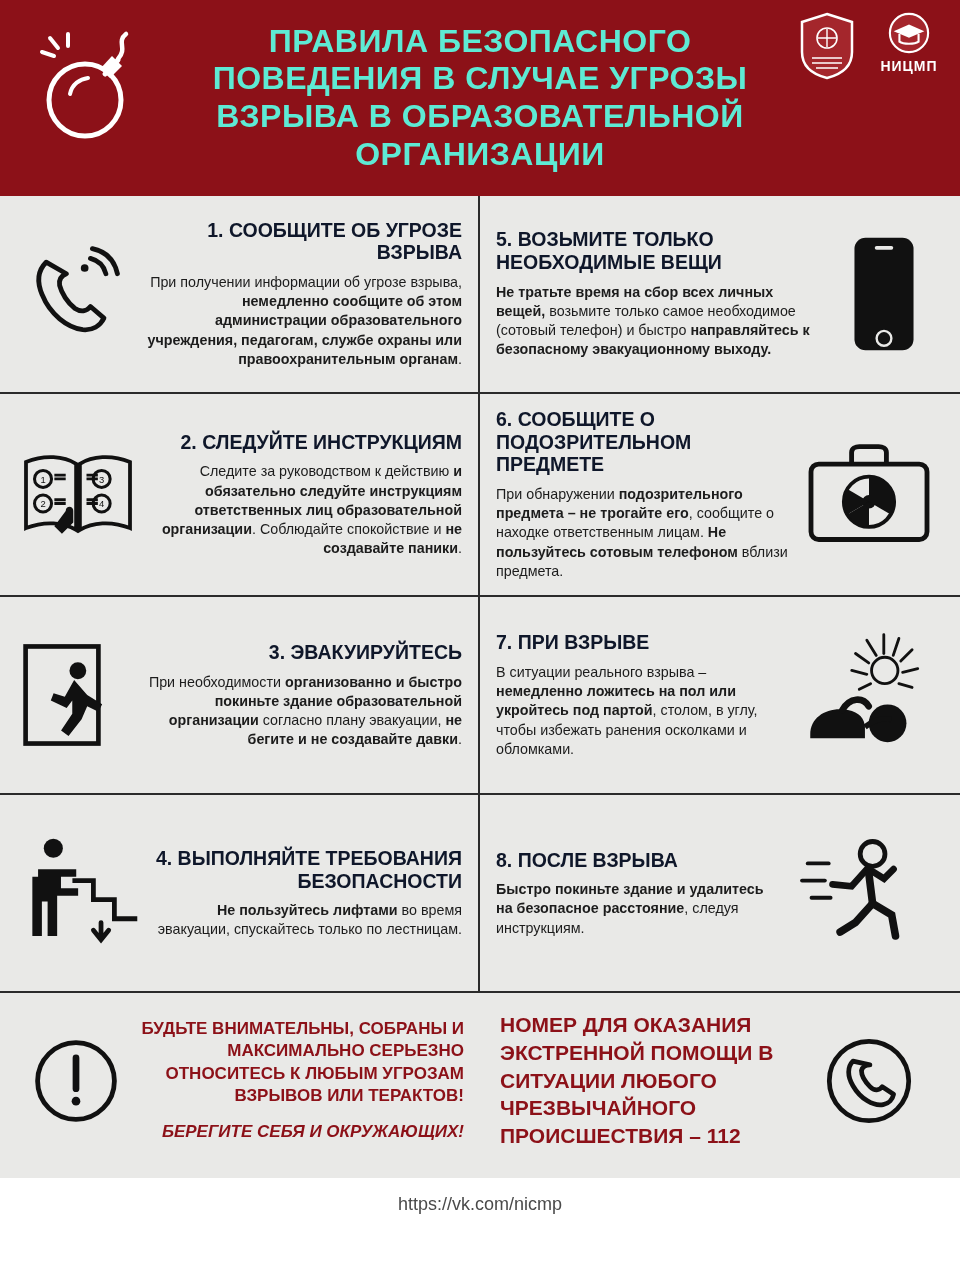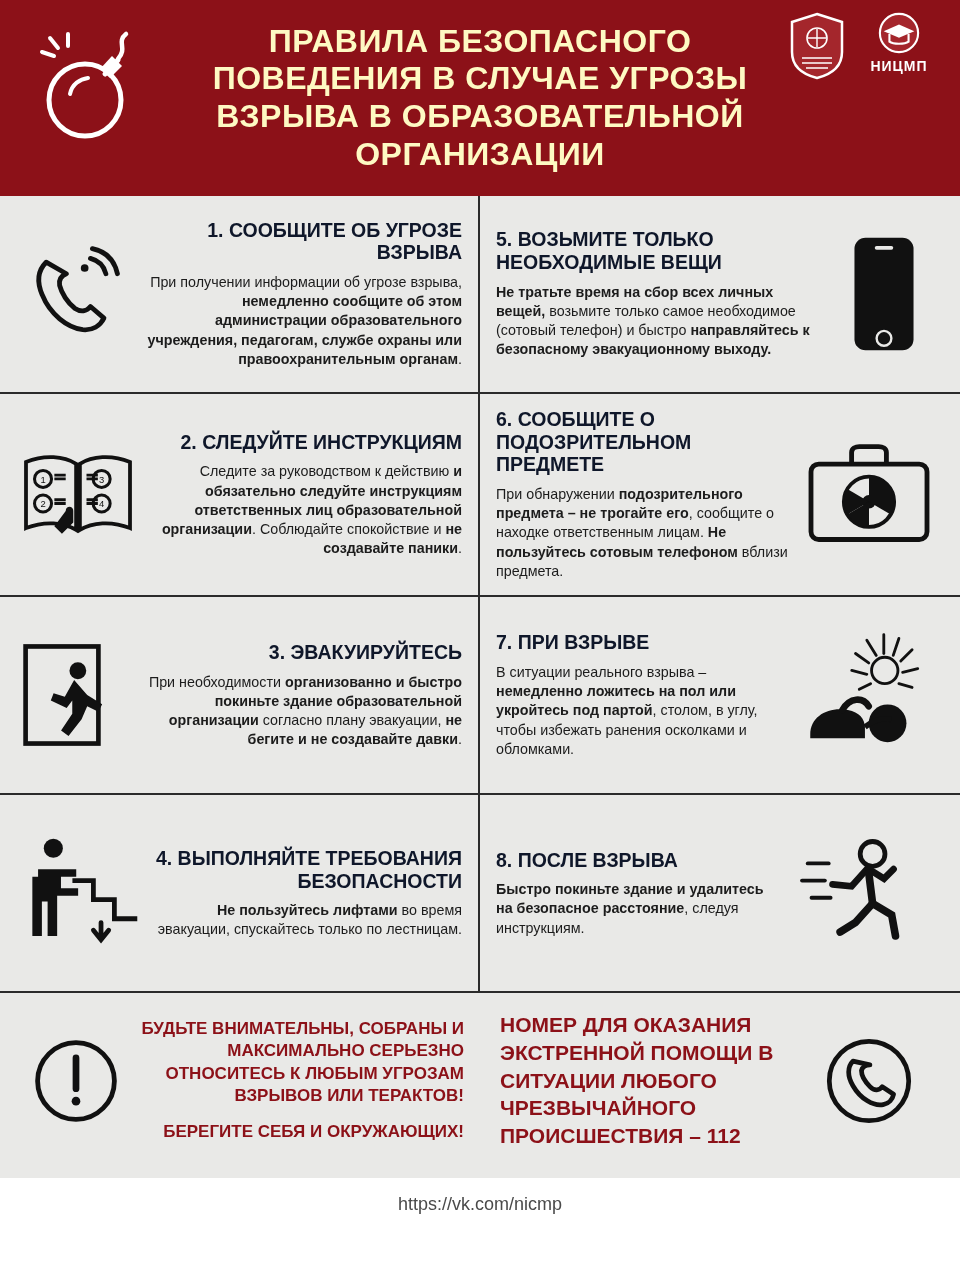--- a/index.html
+++ b/index.html
@@ -28,38 +28,38 @@
     background: #8c1118;
     height: 196px;
     display: flex;
     align-items: center;
     justify-content: center;
     padding: 0 20px;
     box-sizing: border-box;
   }
   .header-title {
     text-align: center;
-    color: #fef9c3;
+    color: #5eead4;
     font-weight: bold;
     font-size: 32px;
     line-height: 1.18;
     letter-spacing: 0.5px;
     text-transform: uppercase;
     max-width: 600px;
   }
   .bomb-icon {
     position: absolute;
     left: 30px;
     top: 26px;
     width: 120px;
     height: 120px;
   }
   .logos {
     position: absolute;
-    right: 22px;
+    right: 12px;
     top: 12px;
     display: flex;
     gap: 14px;
     align-items: flex-start;
   }
   .crest {
     width: 58px;
     height: 68px;
   }
   .nicmp-logo {
@@ -161,20 +161,21 @@
     text-align: right;
     color: #8c1118;
     font-weight: bold;
     font-size: 17px;
     line-height: 1.3;
     text-transform: uppercase;
   }
   .footer-left .f-text .second {
     display: block;
     margin-top: 14px;
+    font-style: italic;
   }
   .footer-right .f-text {
     flex: 1 1 auto;
     color: #8c1118;
     font-weight: bold;
     font-size: 21px;
     line-height: 1.32;
     text-transform: uppercase;
   }
   .excl-icon {

